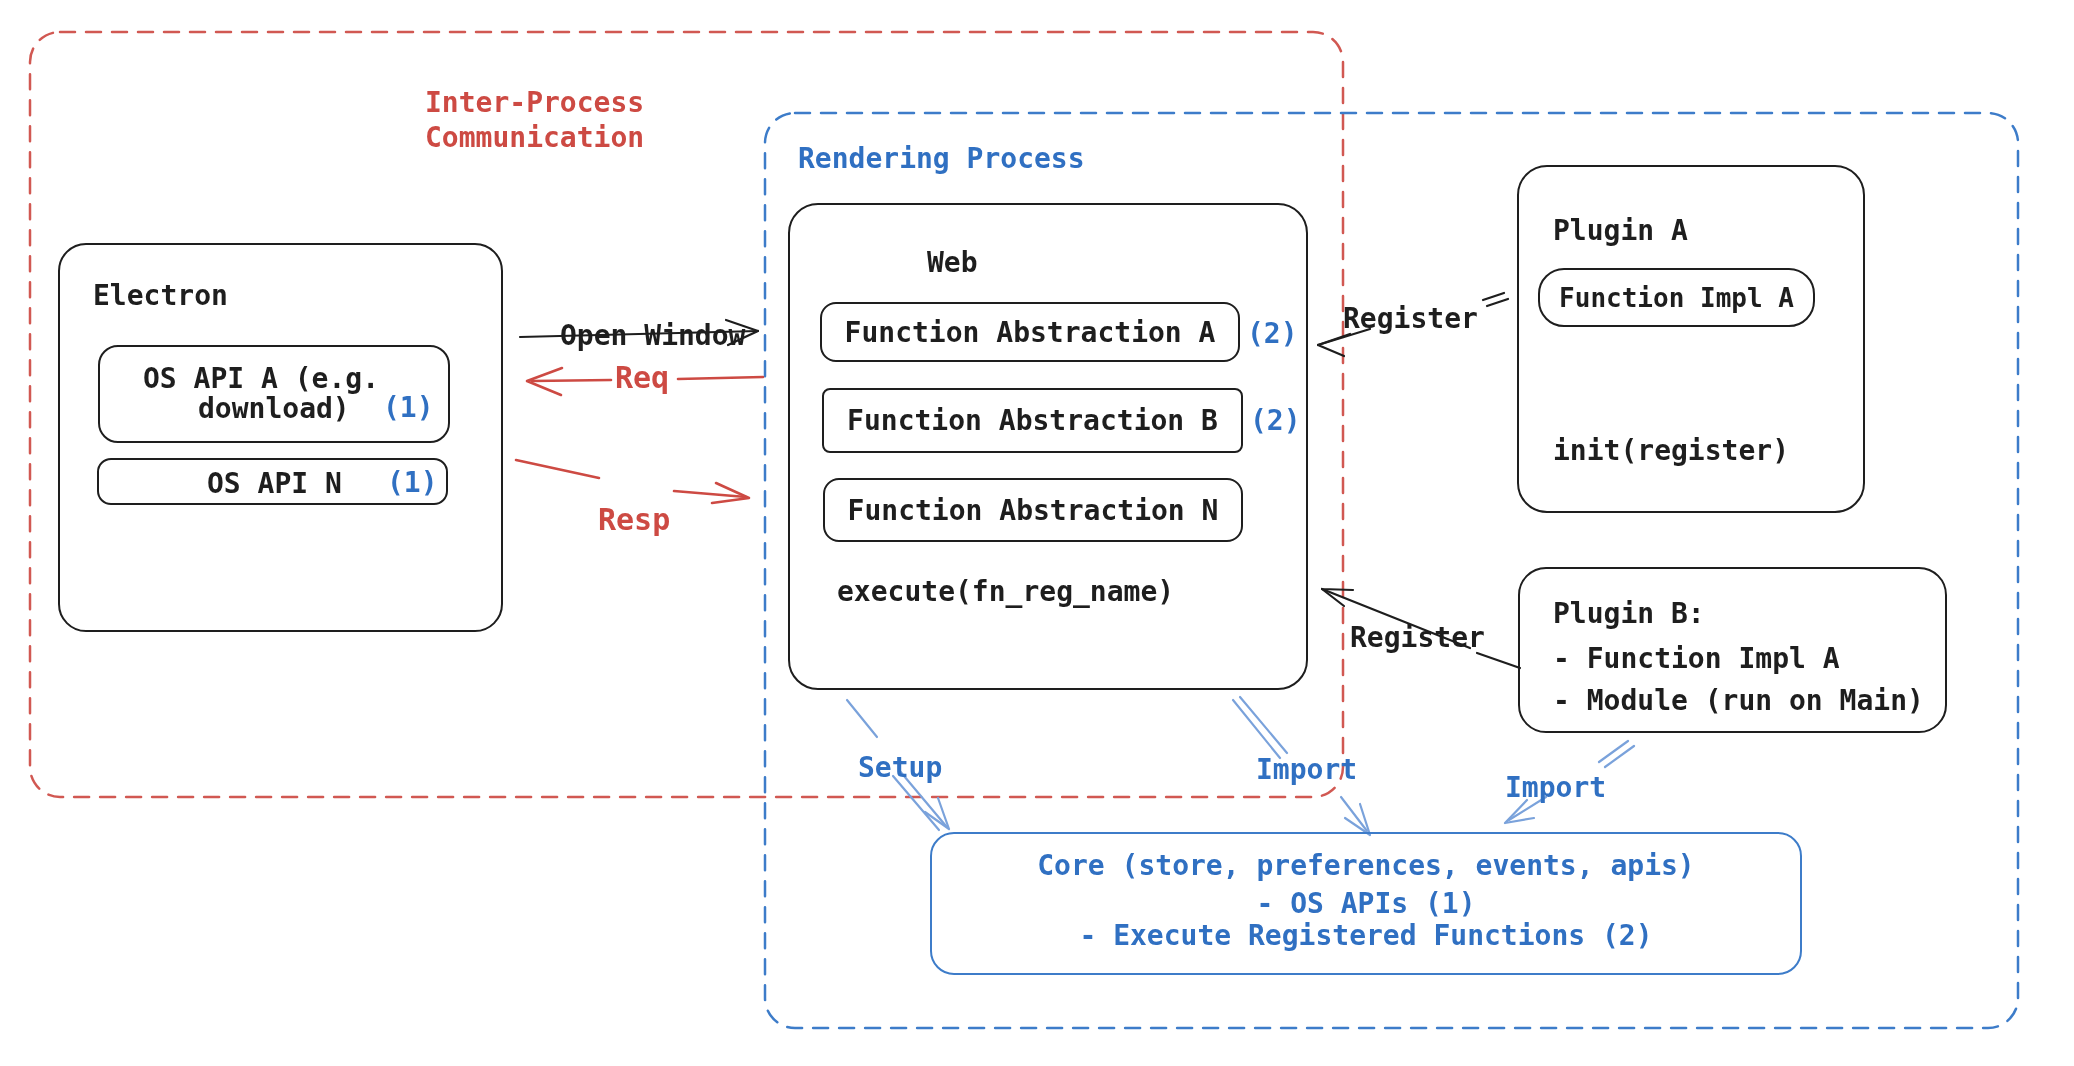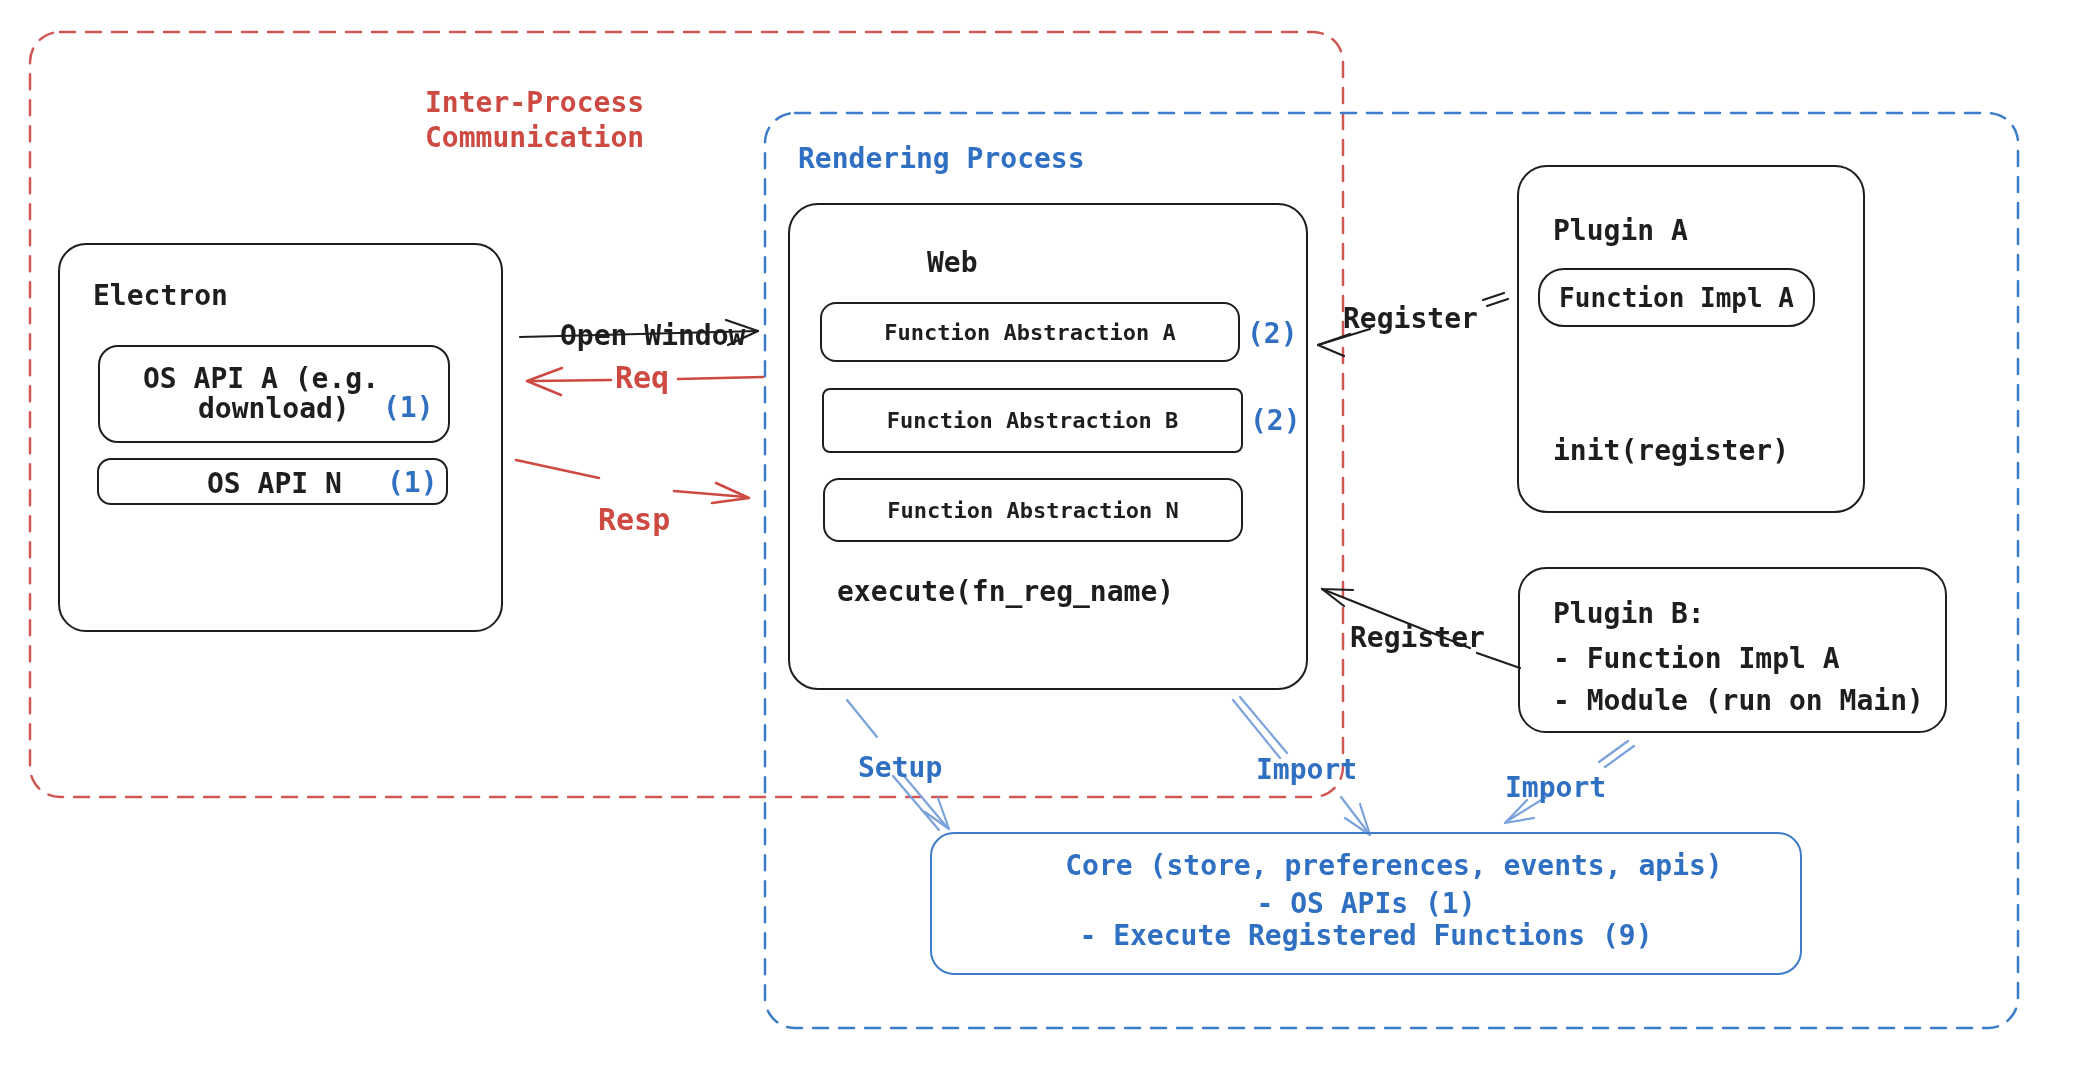--- a/index.html
+++ b/index.html
@@ -21,21 +21,21 @@
   .flexc{display:flex;align-items:center;justify-content:center;}
   .lbl{
     position:absolute;font-family:"DejaVu Sans Mono", monospace;
     font-size:28px;line-height:34px;font-weight:600;color:var(--color-ink);
     white-space:pre;
   }
   .lbl.red{color:var(--color-red);}
   .lbl.blue{color:var(--color-blue);}
   .lbl.big{font-size:30px;line-height:36px;}
   .lbl.center{text-align:center;}
-  .inbox{font-family:"DejaVu Sans Mono", monospace;font-size:22px;font-weight:600;color:var(--color-ink);white-space:pre;}
+  .inbox{font-family:"DejaVu Sans Mono", monospace;font-size:28px;font-weight:600;color:var(--color-ink);white-space:pre;}
   .inbox.sm{font-size:26px;}
   .stroke{fill:none;stroke-linecap:round;stroke-linejoin:round;}
   .s-ink{stroke:var(--color-ink);stroke-width:2.2;}
   .s-red{stroke:var(--color-red);stroke-width:2.6;}
   .s-blue{stroke:var(--color-blue_light);stroke-width:2.2;}
   .s-reddash{stroke:var(--color-red);stroke-width:2.5;stroke-dasharray:15 11;opacity:.92;}
   .s-bluedash{stroke:var(--color-blue_border);stroke-width:2.5;stroke-dasharray:15 11;}
 </style>
 </head>
 <body>
@@ -144,17 +144,17 @@
   <div class="box" style="left:1518px;top:567px;width:429px;height:166px;"></div>
   <div class="lbl" style="left:1553px;top:597px;">Plugin B:</div>
   <div class="lbl" style="left:1553px;top:642px;text-align:center;">- Function Impl A</div>
   <div class="lbl" style="left:1553px;top:684px;">- Module (run on Main)</div>
 
   <div class="lbl blue" style="left:858px;top:751px;">Setup</div>
   <div class="lbl blue" style="left:1256px;top:753px;">Import</div>
   <div class="lbl blue" style="left:1505px;top:771px;">Import</div>
 
   <div class="box thin blue" style="left:930px;top:832px;width:872px;height:143px;border-radius:24px;"></div>
-  <div class="lbl blue center" style="left:930px;top:849px;width:872px;padding-left:28px;">Core (store, preferences, events, apis)</div>
+  <div class="lbl blue center" style="left:930px;top:849px;width:872px;">Core (store, preferences, events, apis)</div>
   <div class="lbl blue center" style="left:930px;top:887px;width:872px;">- OS APIs (1)</div>
-  <div class="lbl blue center" style="left:930px;top:919px;width:872px;">- Execute Registered Functions (9)</div>
+  <div class="lbl blue center" style="left:930px;top:919px;width:872px;">- Execute Registered Functions (2)</div>
 
 </div>
 
 </body></html>

